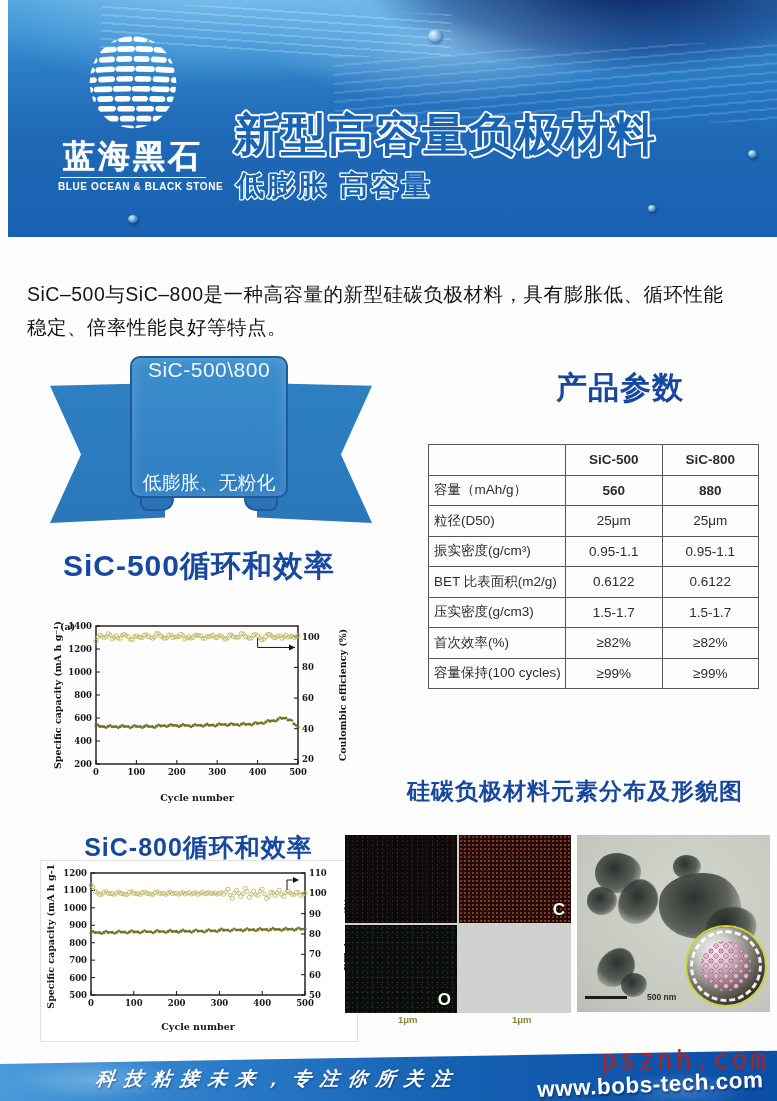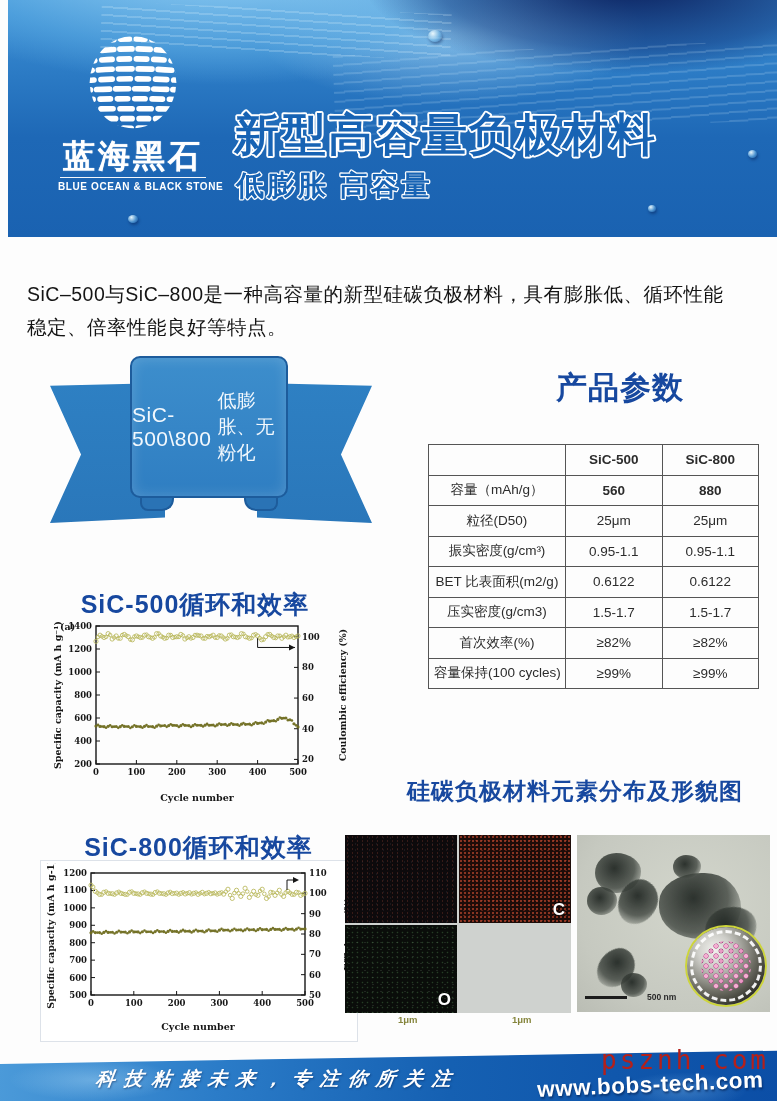--- a/index.html
+++ b/index.html
@@ -40,43 +40,43 @@
   .intro{position:absolute;left:27px;top:258px;width:700px;font-size:19.5px;line-height:1.7;
          color:#141414;font-weight:500;letter-spacing:.5px;}
 
   
   .ribbon{position:absolute;left:50px;top:356px;width:322px;height:170px;}
   .tail{position:absolute;top:27px;width:115px;height:140px;background:linear-gradient(180deg,#2e80c3,#2a77ba);}
   .tail-l{left:0;clip-path:polygon(0 2%,100% 0,100% 96%,0 100%,27% 51%);}
   .tail-r{right:0;clip-path:polygon(0 0,100% 2%,73% 51%,100% 100%,0 96%);}
   .scroll{position:absolute;left:80px;top:0;width:158px;height:142px;border-radius:10px;
     background:linear-gradient(180deg,#3d8ecc,#2f7ec2);border:2px solid #1d5c9c;box-sizing:border-box;z-index:2;
-    display:flex;justify-content:space-between;align-items:center;gap:6px;
+    display:flex;flex-direction:column;justify-content:space-between;align-items:center;gap:6px;
     box-shadow:inset 0 0 14px rgba(255,255,255,.18);}
   .scroll-line1{color:#f2f8fd;font-size:21px;letter-spacing:.5px;}
   .scroll-line2{color:#f2f8fd;font-size:19px;}
   .curl{position:absolute;top:138px;width:34px;height:17px;background:#2a73b5;border:2px solid #1d5c9c;
         border-top:none;box-sizing:border-box;z-index:1;}
   .curl-l{left:90px;border-radius:0 0 12px 8px;}
   .curl-r{left:194px;border-radius:0 0 8px 12px;}
 
   
   .sec-h{position:absolute;color:#17489f;font-weight:bold;text-align:center;letter-spacing:1px;}
   .h-params{left:455px;top:367px;width:330px;font-size:31px;}
-  .h-sic500{left:55px;top:588px;width:280px;font-size:25px;}
+  .h-sic500{left:55px;top:546px;width:280px;font-size:30px;text-align:right;}
   .h-sic800{left:56px;top:831px;width:285px;font-size:25px;}
   .h-morph{left:375px;top:776px;width:400px;font-size:23px;}
 
   
   .params-table{position:absolute;left:428px;top:444px;width:331px;border-collapse:collapse;
     font-size:13.5px;color:#2c2c2c;table-layout:fixed;}
   .params-table th,.params-table td{border:1px solid #555;height:29.5px;padding:0 5px;
     white-space:nowrap;overflow:hidden;}
   .params-table thead th{font-weight:bold;text-align:center;}
-  .params-table tbody th{font-weight:normal;text-align:center;}
+  .params-table tbody th{font-weight:normal;text-align:left;}
   .params-table td{text-align:center;}
   .params-table col.c1{width:137px;}
   .params-table .bold{font-weight:bold;}
 
   
   .chart1{position:absolute;left:50px;top:614px;}
   .chart2-wrap{position:absolute;left:40px;top:860px;padding:2px;border:1px solid #dde2e9;background:#fff;}
   .tick{font:700 8.5px "DejaVu Serif",serif;fill:#161616;}
   .axlab{font:700 9.5px "DejaVu Serif",serif;fill:#161616;}
 

